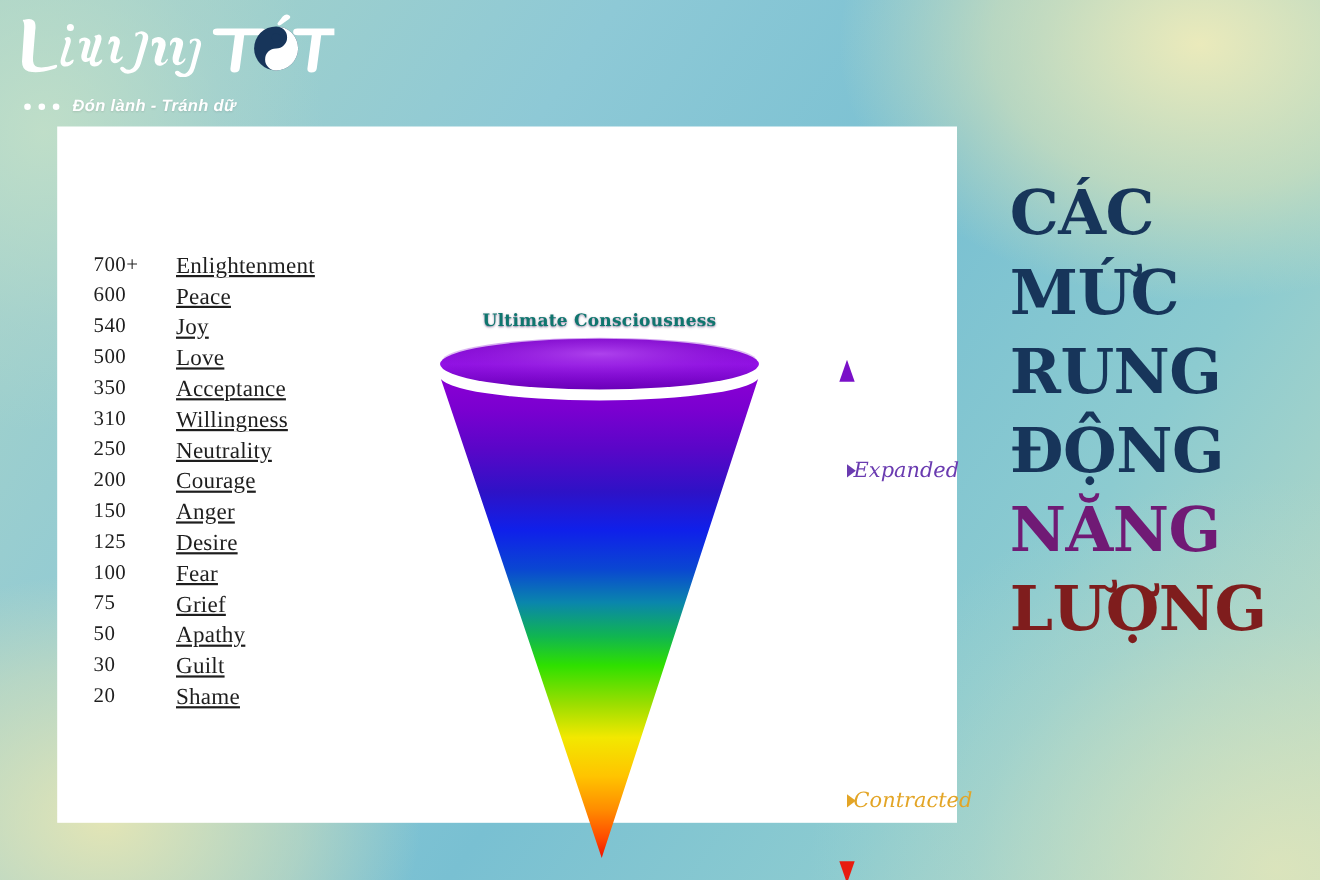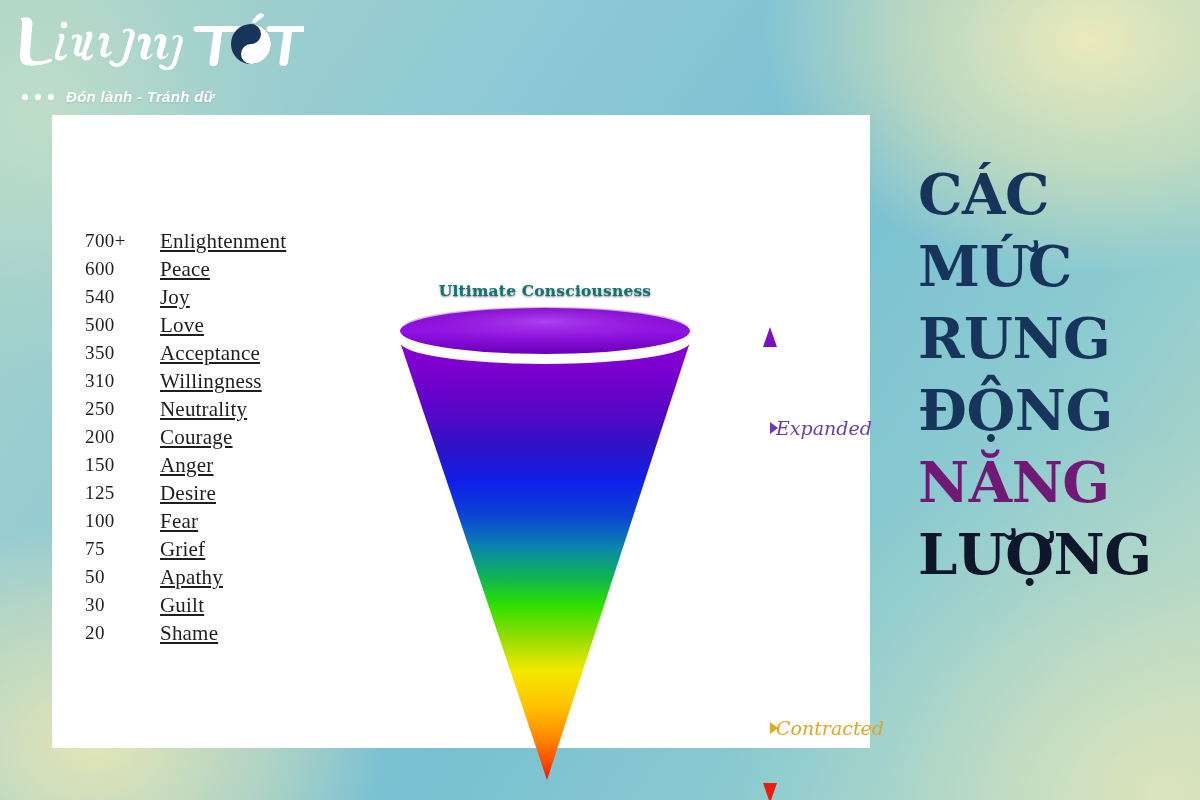--- a/index.html
+++ b/index.html
@@ -291,14 +291,14 @@
     <div id="label-contracted" class="axis-label">Contracted</div>
   </div>
 </div>
 
 <div id="headline">
     <div class="headline-line" style="color: rgb(23, 53, 90);">CÁC</div>
     <div class="headline-line" style="color: rgb(23, 53, 90);">MỨC</div>
     <div class="headline-line" style="color: rgb(23, 53, 90);">RUNG</div>
     <div class="headline-line" style="color: rgb(23, 53, 90);">ĐỘNG</div>
     <div class="headline-line" style="color: #701a75;">NĂNG</div>
-    <div class="headline-line" style="color: #0f172a;">LƯỢNG</div>
+    <div class="headline-line" style="color: #7f1d1d;">LƯỢNG</div>
   </div>
 
 </body></html>

